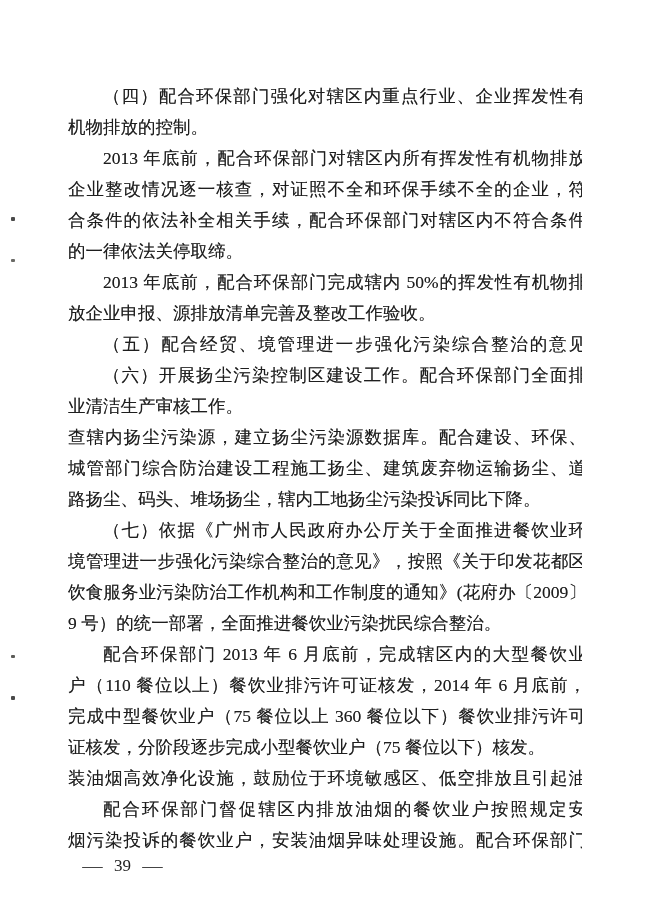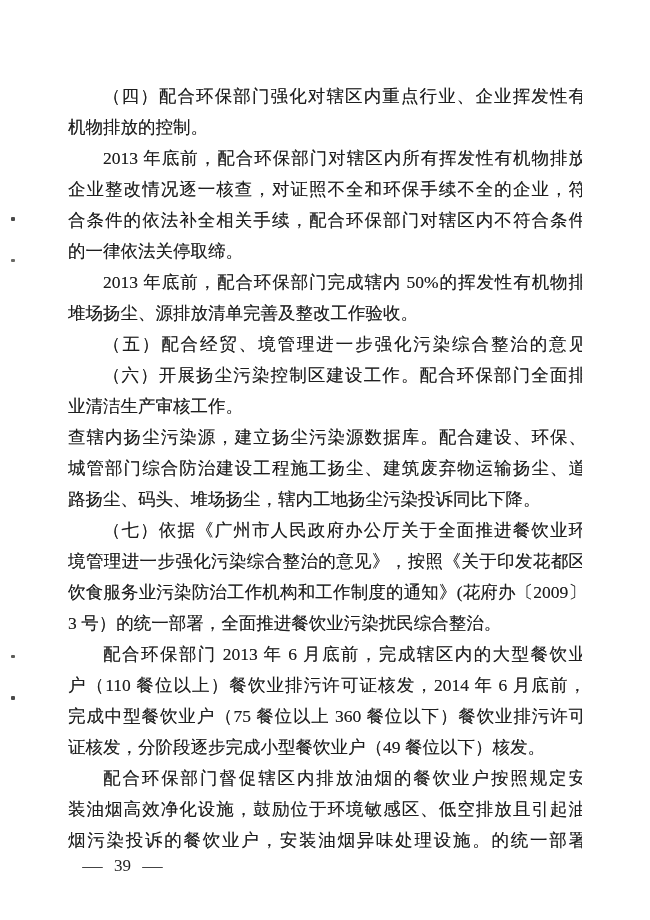--- a/index.html
+++ b/index.html
@@ -71,38 +71,38 @@
 <div class="page">
 
   <div class="text-block">
       <div class="line indent fill">（四）配合环保部门强化对辖区内重点行业、企业挥发性有</div>
       <div class="line">机物排放的控制。</div>
       <div class="line indent fill">2013 年底前，配合环保部门对辖区内所有挥发性有机物排放</div>
       <div class="line fill">企业整改情况逐一核查，对证照不全和环保手续不全的企业，符</div>
       <div class="line fill">合条件的依法补全相关手续，配合环保部门对辖区内不符合条件</div>
       <div class="line">的一律依法关停取缔。</div>
       <div class="line indent fill">2013 年底前，配合环保部门完成辖内 50%的挥发性有机物排</div>
-      <div class="line">堆场扬尘、源排放清单完善及整改工作验收。</div>
+      <div class="line">放企业申报、源排放清单完善及整改工作验收。</div>
       <div class="line indent fill">（五）配合经贸、境管理进一步强化污染综合整治的意见</div>
       <div class="line indent fill">（六）开展扬尘污染控制区建设工作。配合环保部门全面排</div>
       <div class="line">业清洁生产审核工作。</div>
       <div class="line fill">查辖内扬尘污染源，建立扬尘污染源数据库。配合建设、环保、</div>
       <div class="line fill">城管部门综合防治建设工程施工扬尘、建筑废弃物运输扬尘、道</div>
       <div class="line">路扬尘、码头、堆场扬尘，辖内工地扬尘污染投诉同比下降。</div>
       <div class="line indent fill">（七）依据《广州市人民政府办公厅关于全面推进餐饮业环</div>
       <div class="line fill">境管理进一步强化污染综合整治的意见》，按照《关于印发花都区</div>
       <div class="line fill">饮食服务业污染防治工作机构和工作制度的通知》(花府办〔2009〕</div>
-      <div class="line">3 号）的统一部署，全面推进餐饮业污染扰民综合整治。</div>
+      <div class="line">9 号）的统一部署，全面推进餐饮业污染扰民综合整治。</div>
       <div class="line indent fill">配合环保部门 2013 年 6 月底前，完成辖区内的大型餐饮业</div>
       <div class="line fill">户（110 餐位以上）餐饮业排污许可证核发，2014 年 6 月底前，</div>
       <div class="line fill">完成中型餐饮业户（75 餐位以上 360 餐位以下）餐饮业排污许可</div>
-      <div class="line">证核发，分阶段逐步完成小型餐饮业户（49 餐位以下）核发。</div>
+      <div class="line">证核发，分阶段逐步完成小型餐饮业户（75 餐位以下）核发。</div>
+      <div class="line fill">装油烟高效净化设施，鼓励位于环境敏感区、低空排放且引起油</div>
       <div class="line indent fill">配合环保部门督促辖区内排放油烟的餐饮业户按照规定安</div>
-      <div class="line fill">装油烟高效净化设施，鼓励位于环境敏感区、低空排放且引起油</div>
-      <div class="line fill">烟污染投诉的餐饮业户，安装油烟异味处理设施。的统一部署</div>
+      <div class="line fill">烟污染投诉的餐饮业户，安装油烟异味处理设施。配合环保部门</div>
     </div>
 
   <div class="footer">
     <span class="dash">—</span>
     <span class="num">39</span>
     <span class="dash">—</span>
   </div>
 
   <div class="speck s1"></div>
   <div class="speck s2"></div>

